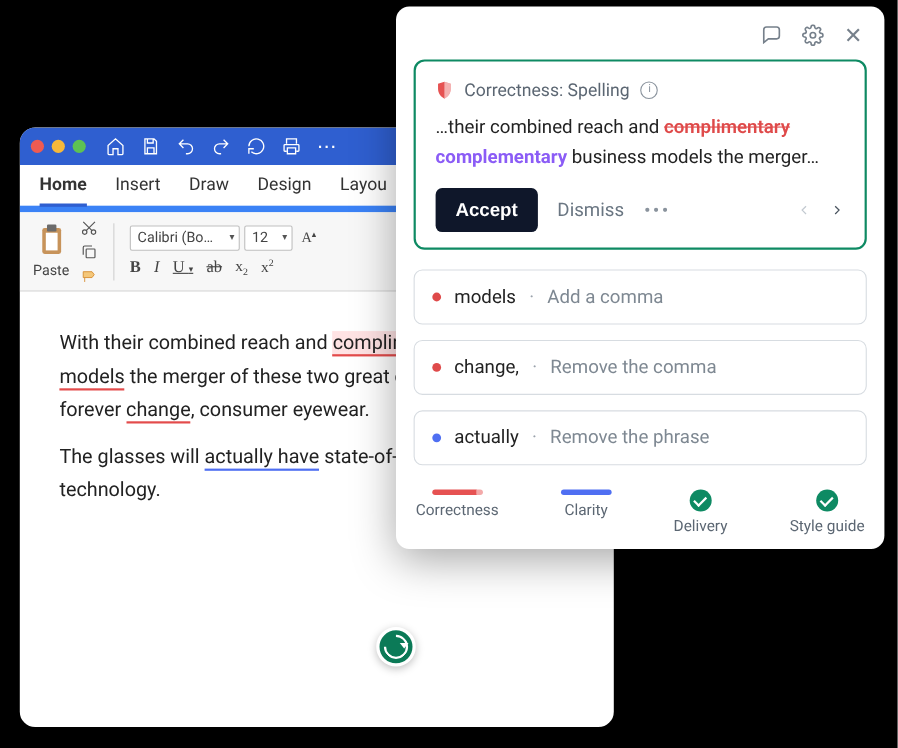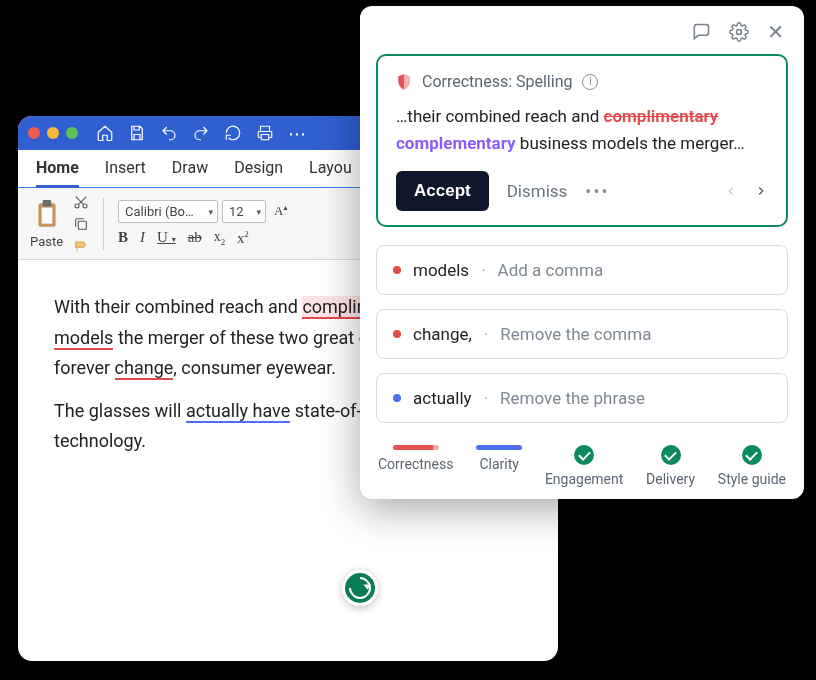--- a/index.html
+++ b/index.html
@@ -39,21 +39,21 @@
   .titlebar-icons { display: flex; gap: 14px; align-items: center; }
   .titlebar-icons svg { width: 18px; height: 18px; stroke: #fff; fill: none; stroke-width: 1.6; }
   .titlebar-icons .dots { color: #fff; font-size: 18px; letter-spacing: 1px; }
 
   .word-tabs {
     display: flex;
     gap: 26px;
     padding: 8px 18px 0 18px;
     font-size: 16px;
     color: #333;
-    border-bottom: 1px solid #3b82f6;
+    border-bottom: 6px solid #3b82f6;
   }
   .word-tab { padding-bottom: 8px; cursor: pointer; }
   .word-tab.active { font-weight: 700; border-bottom: 3px solid #2f5fd0; margin-bottom: -1px; }
 
   .ribbon {
     display: flex;
     align-items: center;
     padding: 8px 12px;
     gap: 10px;
     border-bottom: 1px solid #d8d8d8;
@@ -399,24 +399,20 @@
     <div class="foot-item">
       <div class="bar bar-red"></div>
       <span>Correctness</span>
     </div>
     <div class="foot-item">
       <div class="bar bar-blue"></div>
       <span>Clarity</span>
     </div>
     <div class="foot-item">
       <div class="check"></div>
-      <span>Engagement</span>
-    </div>
-    <div class="foot-item">
-      <div class="check"></div>
       <span>Delivery</span>
     </div>
     <div class="foot-item">
       <div class="check"></div>
       <span>Style guide</span>
     </div>
   </div>
 </div>
 
 </body></html>

